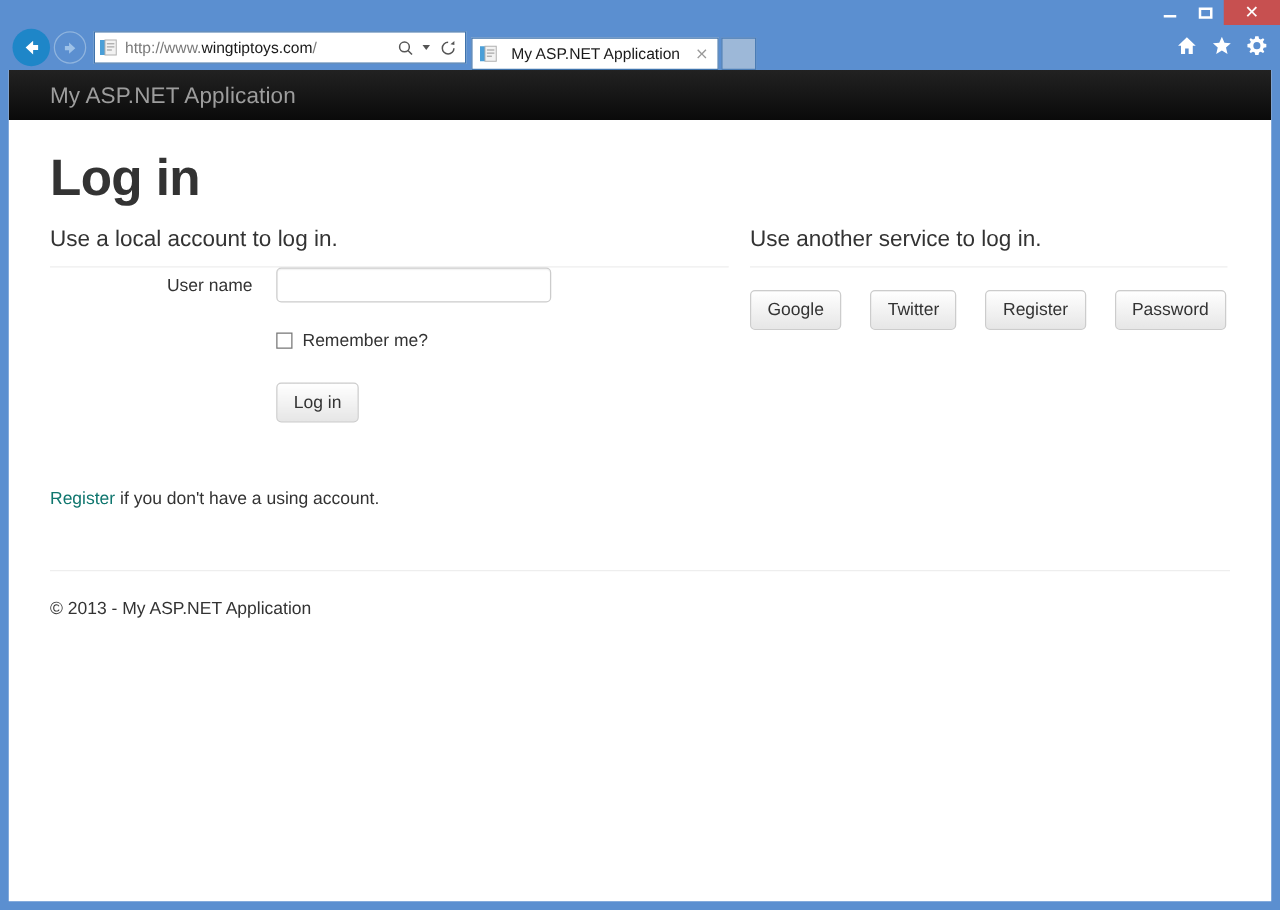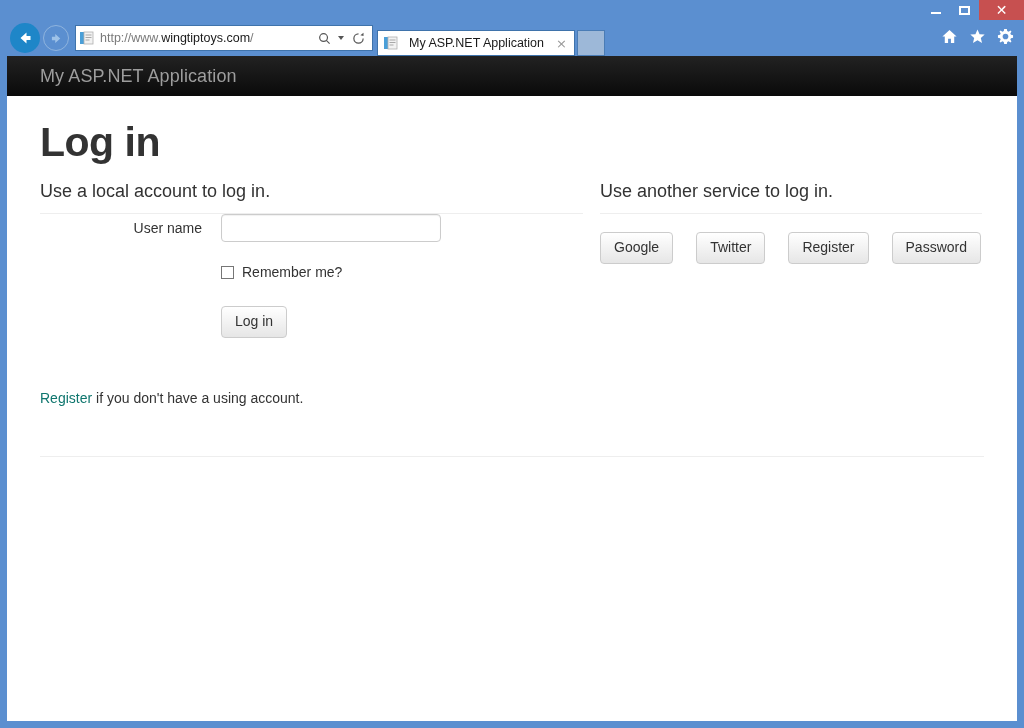--- a/index.html
+++ b/index.html
@@ -333,15 +333,16 @@
           <div class="btn-group">
             <button class="btn">Google</button>
             <button class="btn">Twitter</button>
             <button class="btn">Register</button>
             <button class="btn">Password</button>
           </div>
         </div>
       </div>
 
       <hr class="footer-rule">
+      <div class="footer-text">© 2013 - My ASP.NET Application</div>
     </div>
   </div>
 </div>
 
 </body></html>

